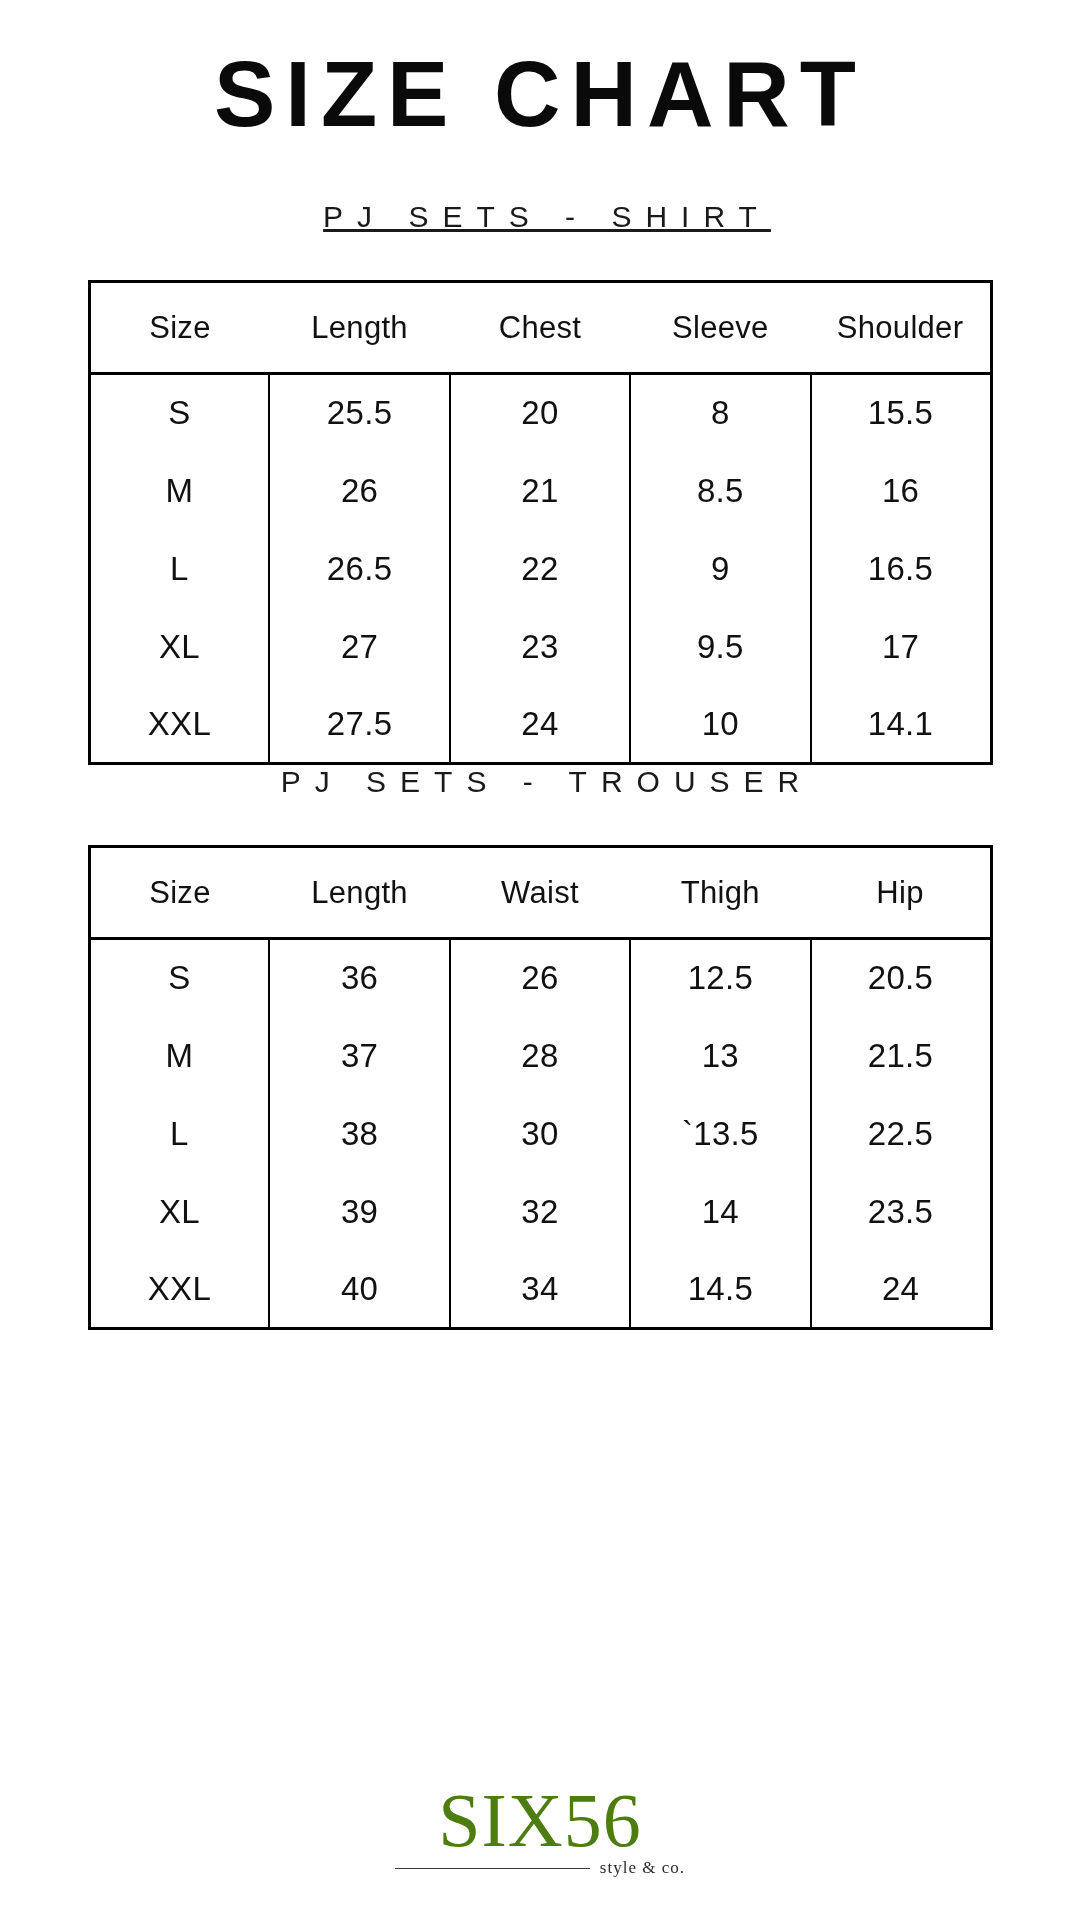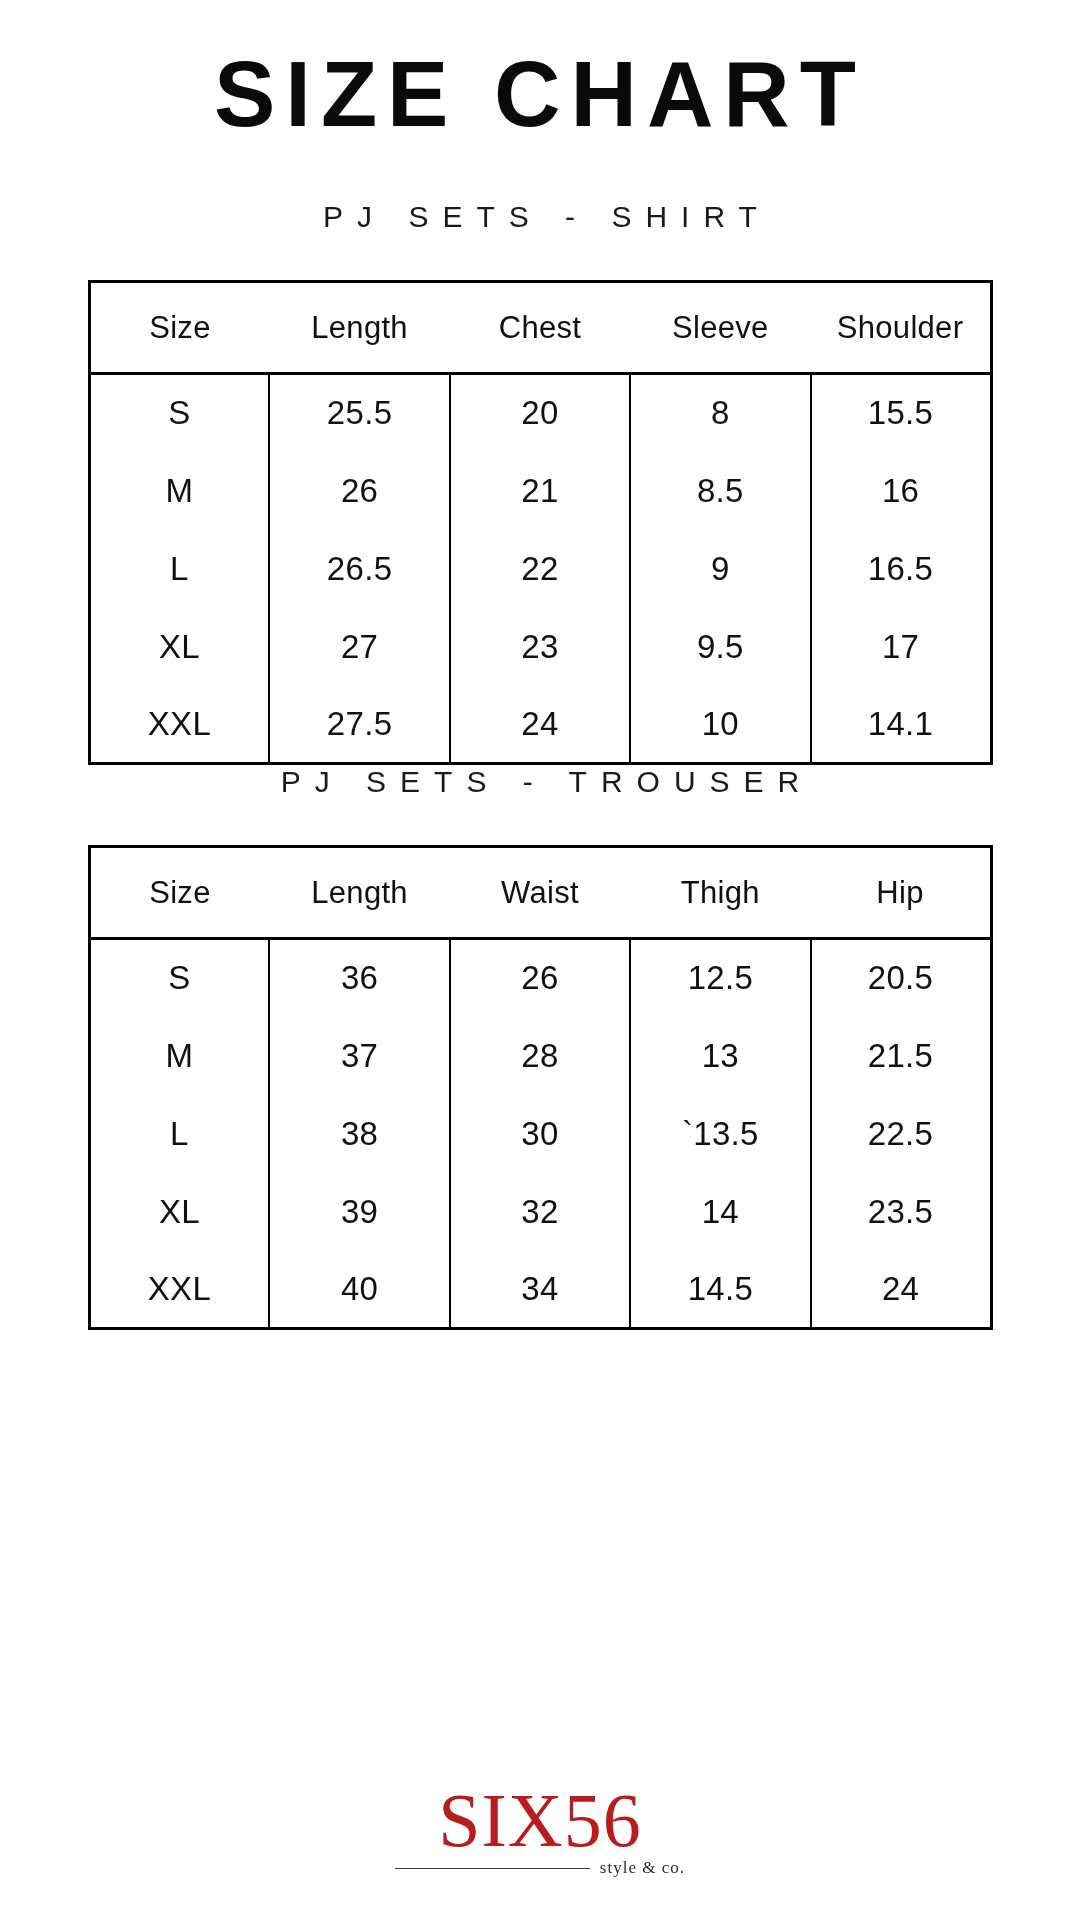--- a/index.html
+++ b/index.html
@@ -32,21 +32,21 @@
   
   .section-heading {
     font-size:30px;
     font-weight:400;
     letter-spacing:14px;
     color:#1a1a1a;
     text-align:center;
     text-indent:14px;
   }
 
-  .section-heading.shirt  { margin-top:60px; }
+  .section-heading.shirt  { margin-top:60px;text-decoration:underline; }
   .section-heading.trouser{ }
 
   
   .table-block { width:905px; }
   .table-block.shirt   { margin-top:46px; }
   .table-block.trouser { margin-top:46px; }
 
   table.size-table {
     width:100%;
     border-collapse:collapse;
@@ -89,21 +89,21 @@
     display:flex;
     flex-direction:column;
     align-items:center;
   }
 
   .logo-mark {
     font-family:"Liberation Serif", serif;
     font-size:76px;
     letter-spacing:1px;
     line-height:1;
-    color:#b91c1c;
+    color:#4d7c0f;
     display:block;
   }
 
   .logo-sub {
     width:290px;
     display:flex;
     align-items:center;
     gap:10px;
   }
 

